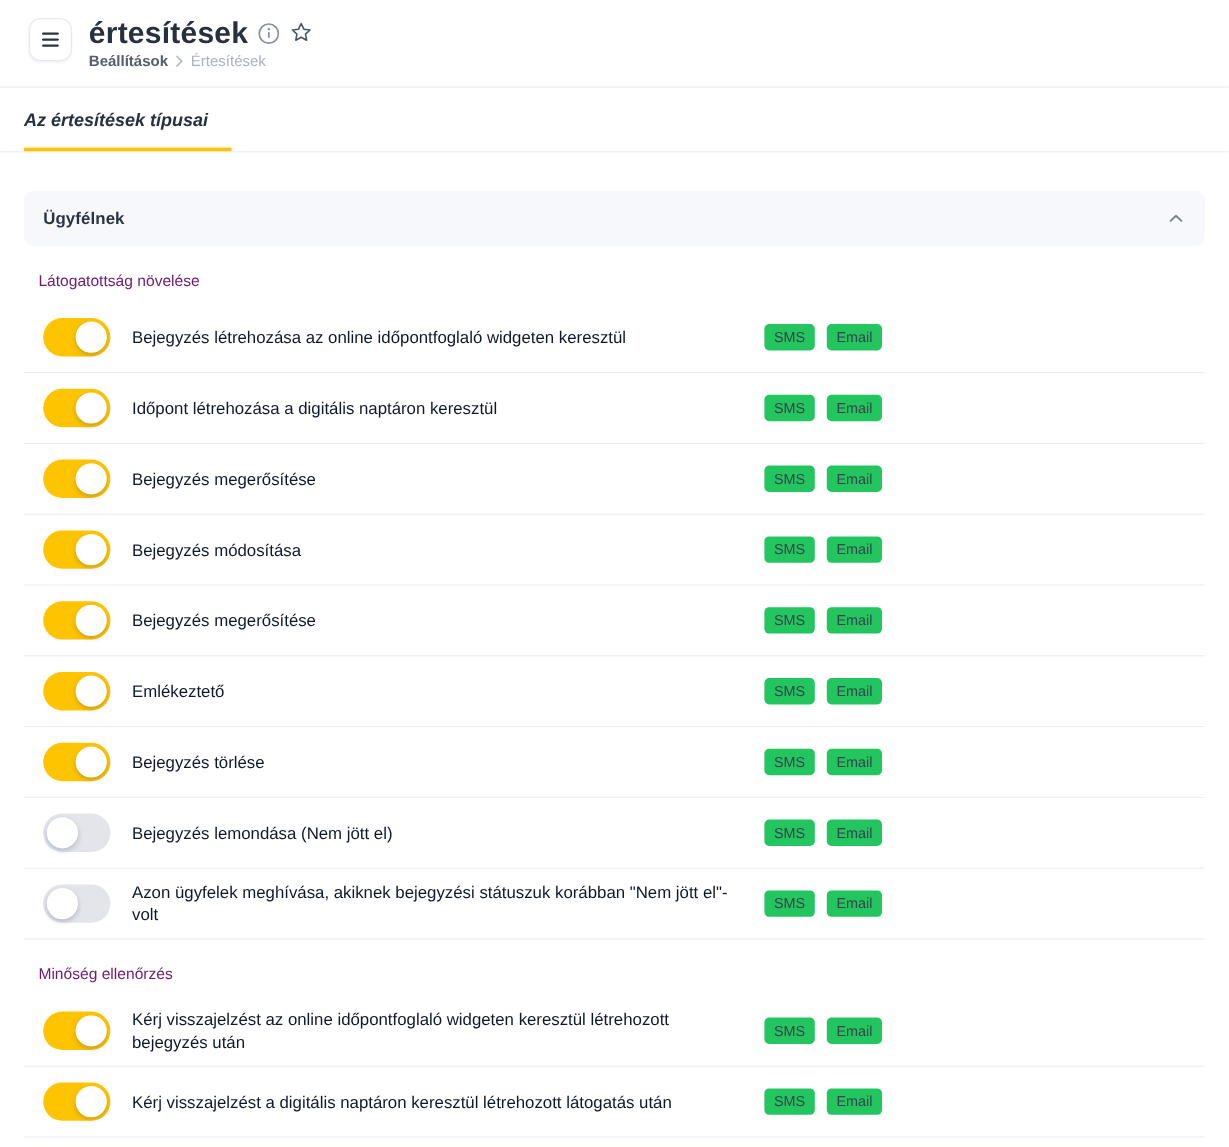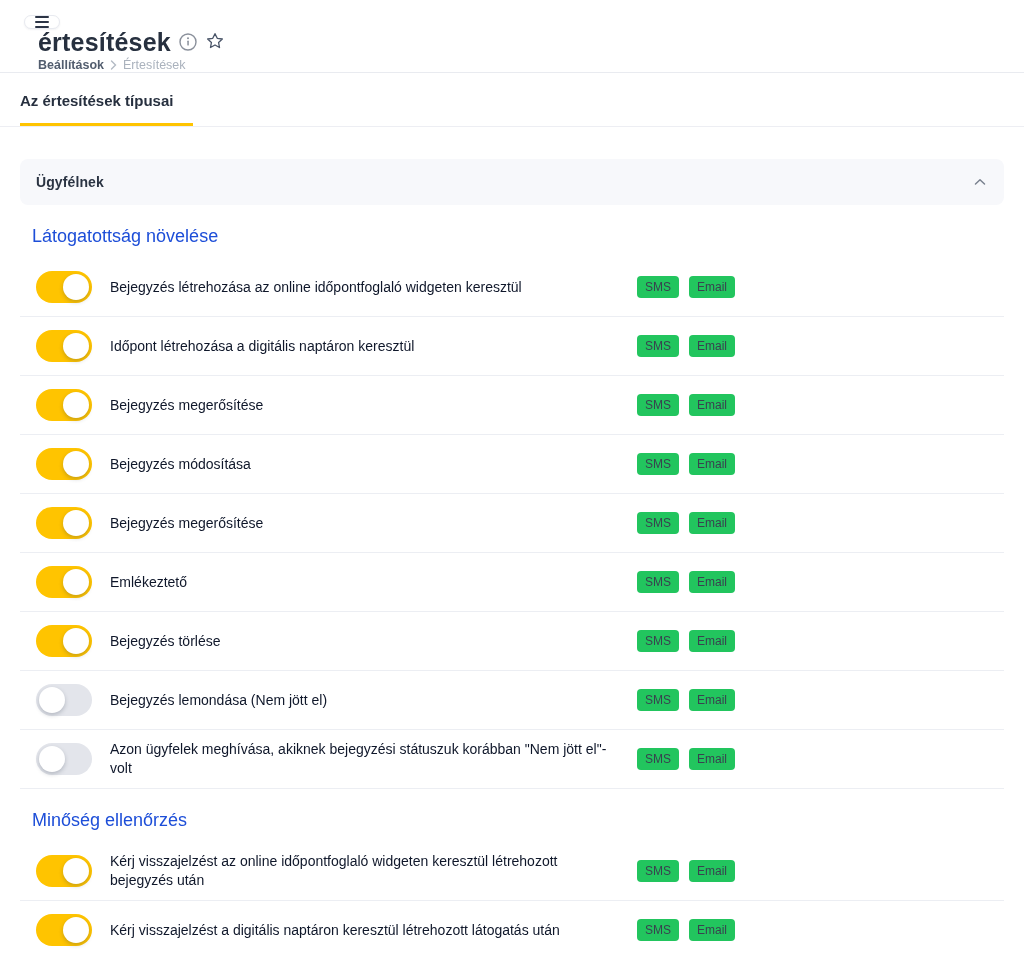--- a/index.html
+++ b/index.html
@@ -1,50 +1,50 @@
 <!DOCTYPE html>
 <html><head>
 <meta charset="utf-8">
 <style>
   * { margin:0; padding:0; box-sizing:border-box; }
   html,body { width:1024px; height:956px; background:#ffffff;
     font-family:"Liberation Sans", sans-serif; color:#343e50; overflow:hidden; }
 
   
-  .header { height:72px; padding:15px 0 0 24px; display:flex; align-items:flex-start;flex-direction:column; }
+  .header { height:72px; padding:15px 0 0 24px; display:flex; align-items:flex-start; }
   .menu-btn { width:36px; height:36px; background:#fff; border:1px solid #e8eaf0;
     border-radius:10px; box-shadow:0 1px 2px rgba(30,40,60,.06); cursor:pointer;
     display:flex; flex-direction:column; justify-content:center; align-items:center; gap:3px; }
   .menu-btn .bar { width:14px; height:2px; background:#2b3445; border-radius:1px; }
   .title-block { margin-left:14px; }
   .title-row { display:flex; align-items:center; gap:8px; }
   .page-title { font-size:25px; font-weight:bold; color:#27303f; letter-spacing:.2px; line-height:26px; }
   .icon-info { width:18px; height:18px; display:inline-flex; }
   .icon-star { width:20px; height:20px; display:inline-flex; margin-top:-2px; }
   .breadcrumb { margin-top:3px; font-size:12.5px; display:flex; align-items:center; gap:6px; }
   .crumb-current-page { color:#525d6e; font-weight:bold; }
   .crumb-sep { color:#b3bac4; display:inline-flex; }
   .crumb-child { color:#aab2bd; }
 
   .top-divider { height:1px; background:#e9ebf0; width:100%; }
 
   
   .tabs { padding:0 20px; display:flex; border-bottom:1px solid #edeef3; }
   .tab { padding:19px 20px 14px 0; margin-right:30px; font-size:15px; cursor:pointer;
     border-bottom:3px solid transparent; color:#8a94a6; }
-  .tab.active { color:#27303f; font-weight:bold; border-bottom-color:#ffc400; }
+  .tab.active { color:#27303f; font-weight:bold; border-bottom-color:#ffc400;font-style:italic; }
 
   
   .content { padding:0 20px; }
   .section-panel { margin-top:32px; height:46px; background:#f7f8fb; border-radius:8px;
     display:flex; align-items:center; justify-content:space-between; padding:0 18px 0 16px; cursor:pointer; }
   .section-title { font-size:14px; color:#2a3342; font-weight:bold; letter-spacing:.1px; }
   .chevron-up { display:inline-flex; }
 
-  .group-label { margin:21px 0 11px 12px; font-size:18px; color:#1d4ed8; }
+  .group-label { margin:21px 0 11px 12px; font-size:13px; color:#701a75; }
 
   .row { display:flex; align-items:center; min-height:59px; padding:8px 0;
     border-bottom:1px solid #eceef3; }
   .toggle { position:relative; width:56px; height:32px; border-radius:16px;
     margin-left:16px; flex:0 0 auto; cursor:pointer; }
   .toggle.on  { background:#ffc400; }
   .toggle.off { background:#e3e5eb; }
   .toggle .knob { position:absolute; top:3px; width:26px; height:26px; border-radius:50%;
     background:#fff; box-shadow:0 2px 4px rgba(40,50,70,.25); }
   .toggle.on  .knob { right:3px; }

